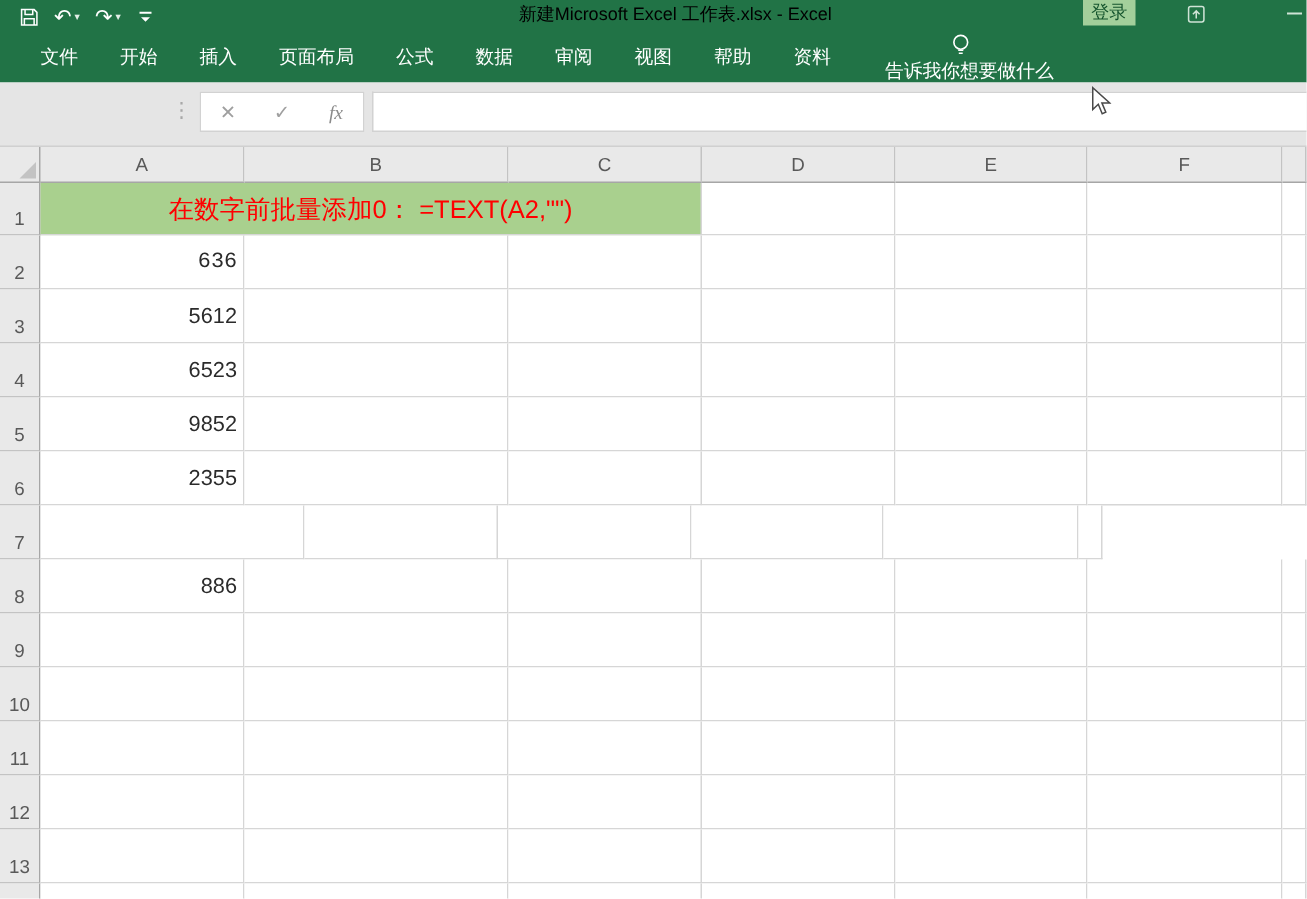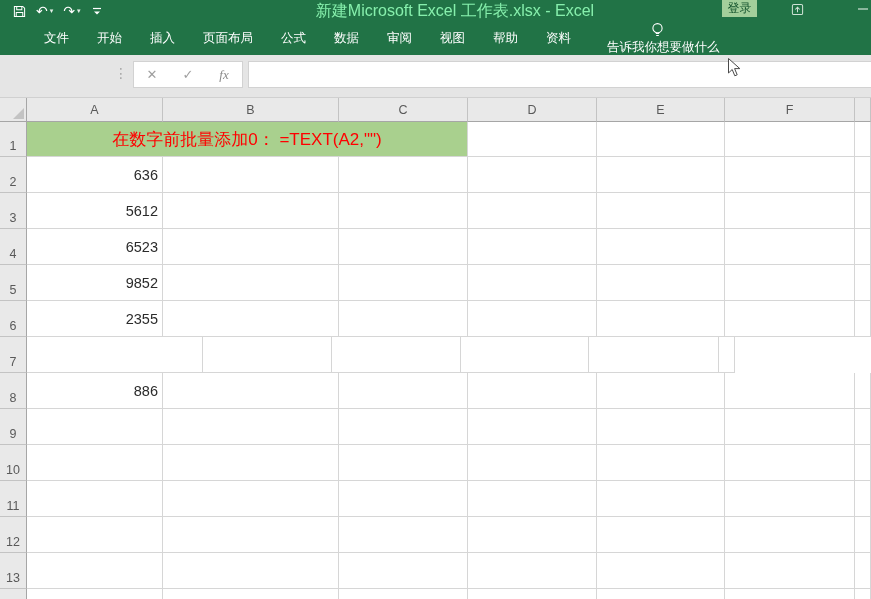--- a/index.html
+++ b/index.html
@@ -7,27 +7,27 @@
     width:871px;height:599px;position:relative;overflow:hidden;
     font-family:"Liberation Sans","DejaVu Sans",sans-serif;
     background:#ffffff;-webkit-font-smoothing:antialiased;
   }
   
   .titlebar{position:absolute;top:0;left:0;width:871px;height:22px;background:#217346;color:#fff;}
   .qat{position:absolute;left:8px;top:0;height:22px;display:flex;align-items:center;}
   .qat-btn{height:20px;display:flex;align-items:center;justify-content:center;padding:0 5px;color:#fff;}
   .qat-glyph{font-size:14px;line-height:14px;}
   .mini-arrow{font-size:7px;margin-left:2px;color:#e3efe7;}
-  .win-title{position:absolute;left:50%;top:1px;transform:translateX(-43%);font-size:16px;color:#86efac;white-space:nowrap;}
+  .win-title{position:absolute;left:50%;top:1px;transform:translateX(-43%);font-size:12px;color:#000000;white-space:nowrap;}
   .signin{position:absolute;left:722px;top:0;width:35px;height:17px;background:#a3cf9b;color:#14532d;
           font-size:12px;display:flex;align-items:center;justify-content:center;}
   .win-icon{position:absolute;top:1px;width:16px;height:16px;display:flex;align-items:center;justify-content:center;color:#cfe3d6;}
   
   .tabbar{position:absolute;top:22px;left:0;width:871px;height:33px;background:#217346;display:flex;align-items:center;color:#ffffff;}
-  .tabs{display:flex;height:100%;align-items:center;padding-left:30px;}
+  .tabs{display:flex;height:100%;align-items:center;padding-left:13px;}
   .tab{padding:0 14px;font-size:12.5px;height:100%;display:flex;align-items:center;white-space:nowrap;cursor:default;}
   .tellme{display:flex;align-items:center;margin-left:22px;font-size:12.5px;white-space:nowrap;flex-direction:column;}
   .bulb{margin-right:11px;display:flex;align-items:center;}
   
   .fbar{position:absolute;top:55px;left:0;width:871px;height:43px;background:#e5e5e5;border-bottom:1px solid #d0d0d0;box-sizing:border-box;}
   .namebox{position:absolute;left:0;top:6px;width:104px;height:27px;background:#fff;border:1px solid #c6c6c6;box-sizing:border-box;
            font-size:12.5px;color:#2b2b2b;display:flex;align-items:center;padding-left:9px;margin-top:44px;}
   .namebox .nb-arrow{position:absolute;right:7px;top:8px;font-size:8px;color:#8f8f8f;}
   .dots{position:absolute;left:114px;top:11px;color:#a8a8a8;font-size:14px;line-height:14px;}
   .fxgroup{position:absolute;left:133px;top:6px;width:110px;height:27px;background:#fff;border:1px solid #d2d2d2;box-sizing:border-box;
@@ -146,21 +146,21 @@
     <div class="gridrow">
       <div class="rowhdr" style="height: 35px;">1</div>
       <div class="cell mergedTitle" style="width: 441px; height: 35px; background: rgb(169, 208, 142); color: rgb(255, 0, 0); font-size: 17px;">在数字前批量添加0： =TEXT(A2,"")</div>
       <div class="cell" style="width: 129px; height: 35px;"></div>
       <div class="cell" style="width: 128px; height: 35px;"></div>
       <div class="cell" style="width: 130px; height: 35px;"></div>
       <div class="cell" style="width: 16px; height: 35px;"></div>
     </div>
     <div class="gridrow">
       <div class="rowhdr" style="height: 36px;">2</div>
-      <div class="cell" style="width: 136px; height: 36px;">636</div>
+      <div class="cell" style="width: 136px; height: 36px; font-family: Liberation Mono, monospace;">636</div>
       <div class="cell" style="width: 176px; height: 36px;"></div>
       <div class="cell" style="width: 129px; height: 36px;"></div>
       <div class="cell" style="width: 129px; height: 36px;"></div>
       <div class="cell" style="width: 128px; height: 36px;"></div>
       <div class="cell" style="width: 130px; height: 36px;"></div>
       <div class="cell" style="width: 16px; height: 36px;"></div>
     </div>
     <div class="gridrow">
       <div class="rowhdr" style="height: 36px;">3</div>
       <div class="cell" style="width: 136px; height: 36px;">5612</div>

